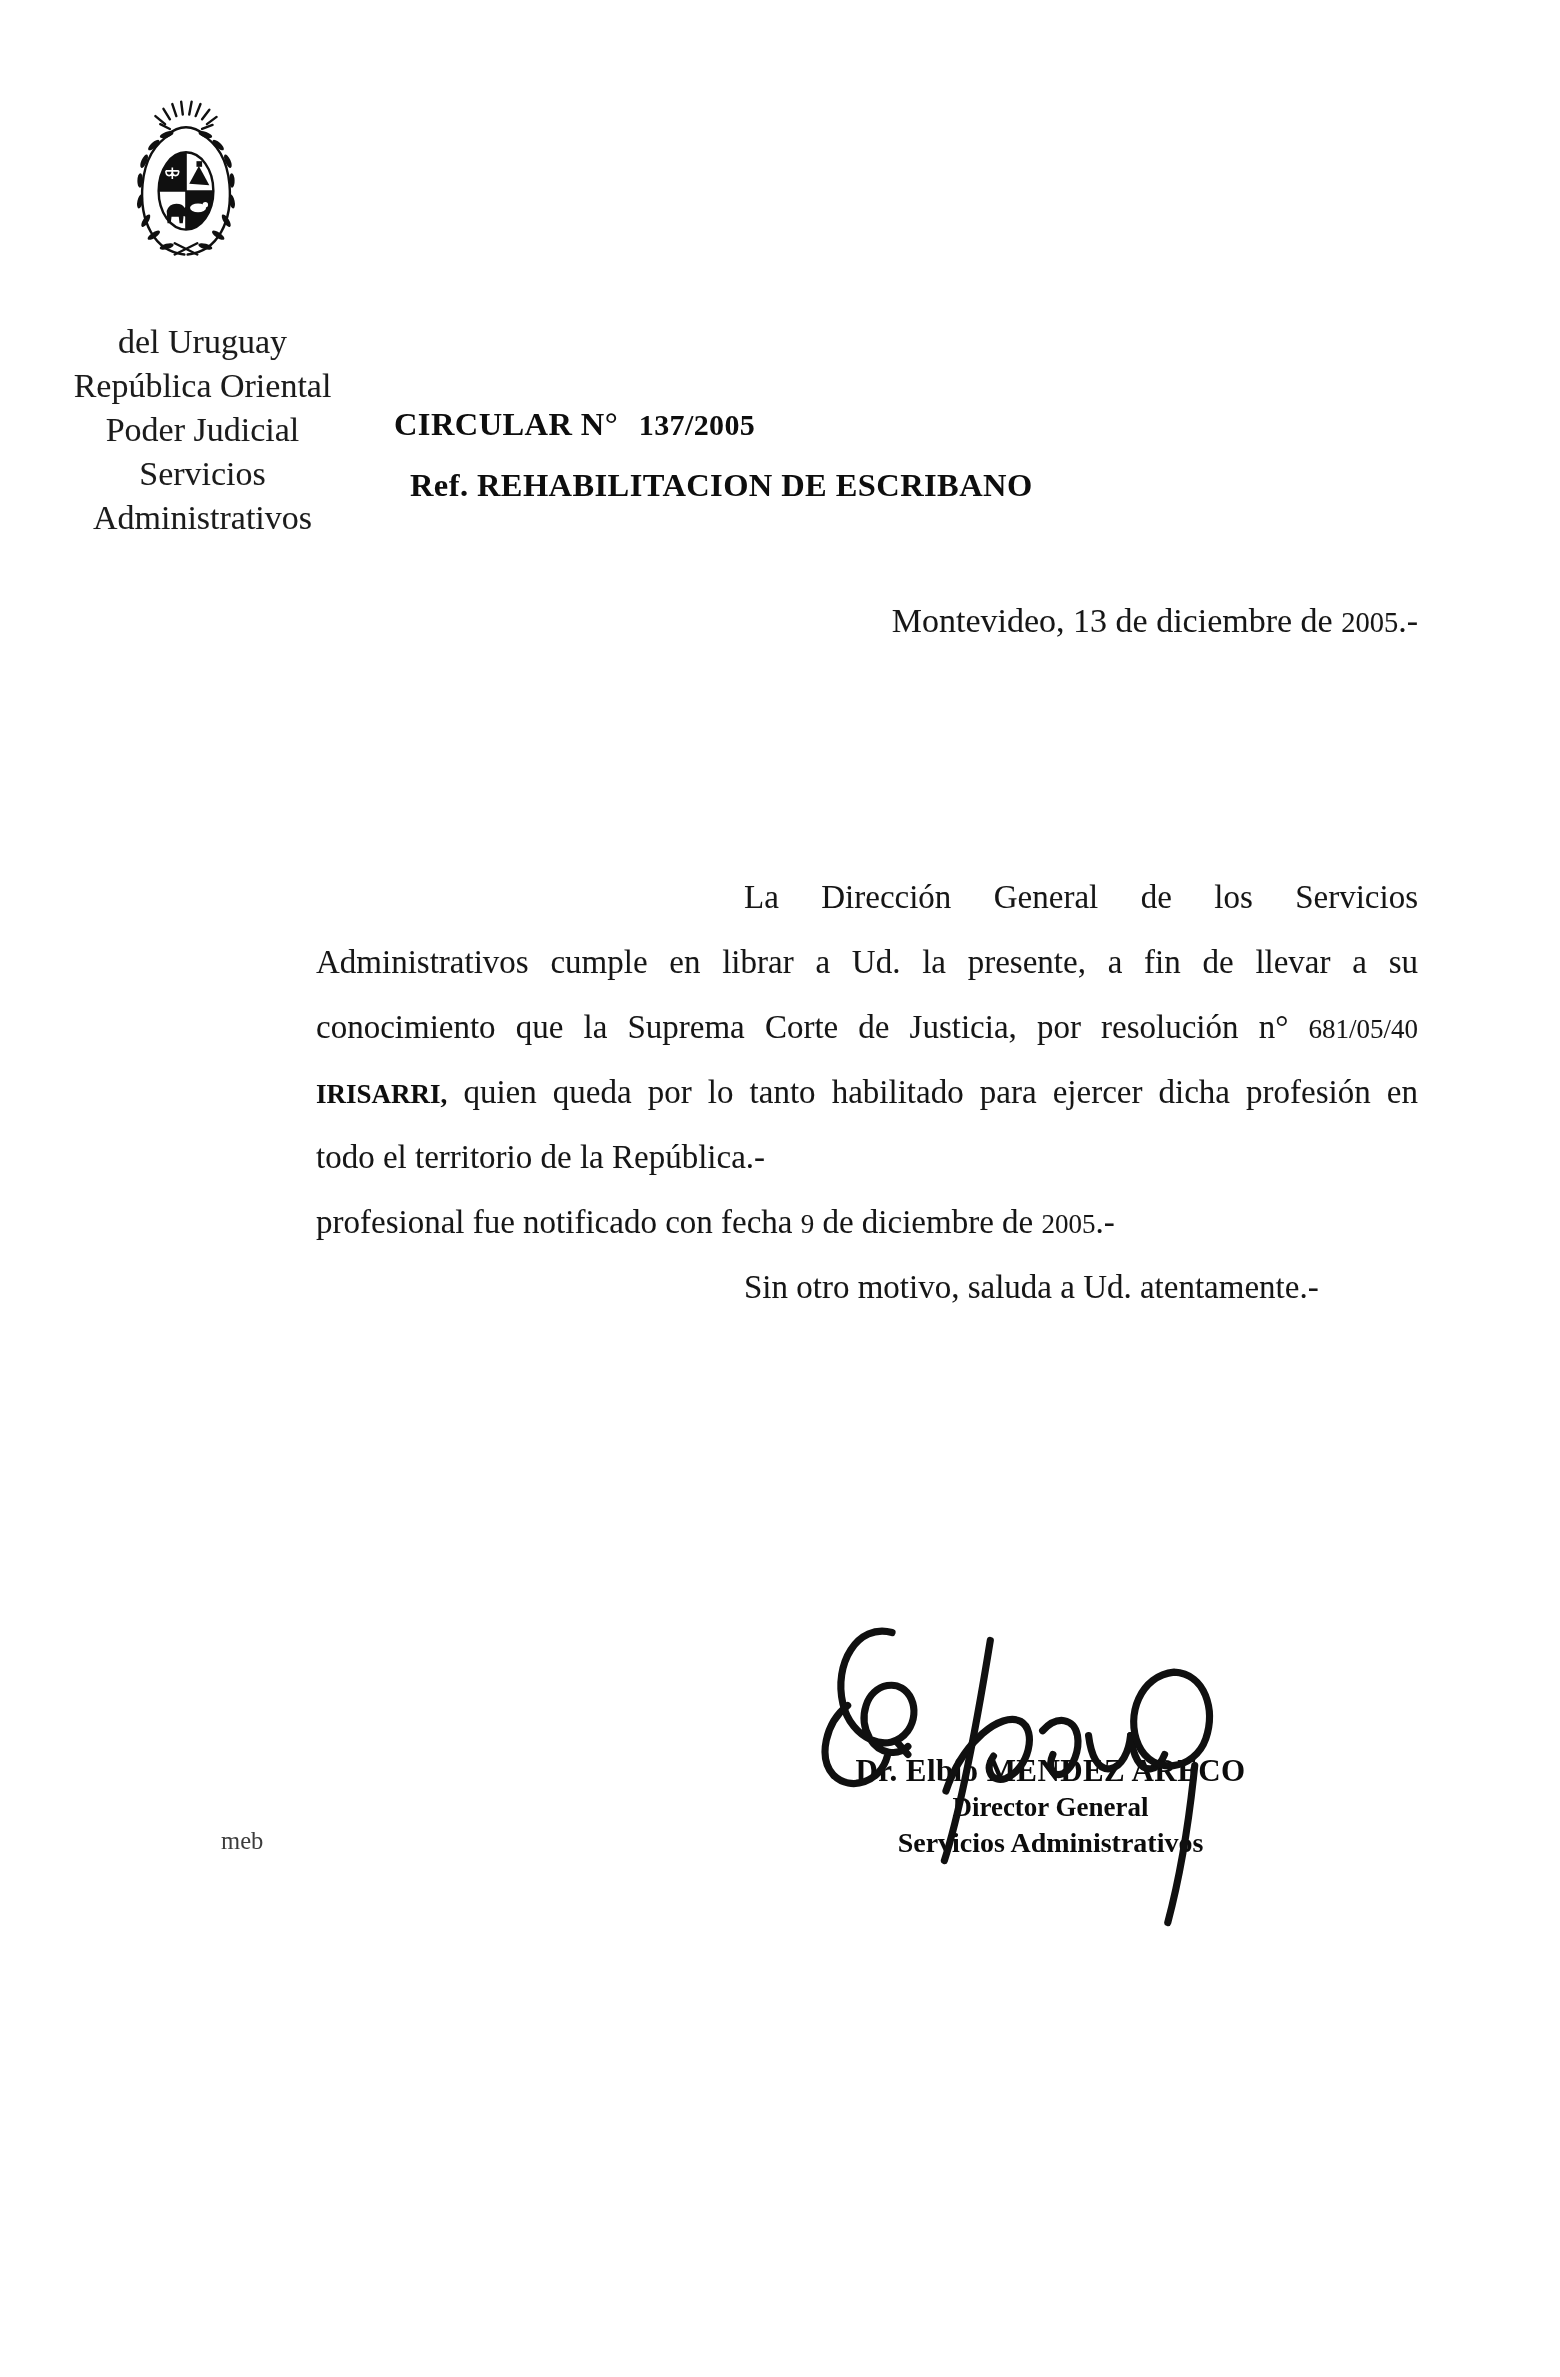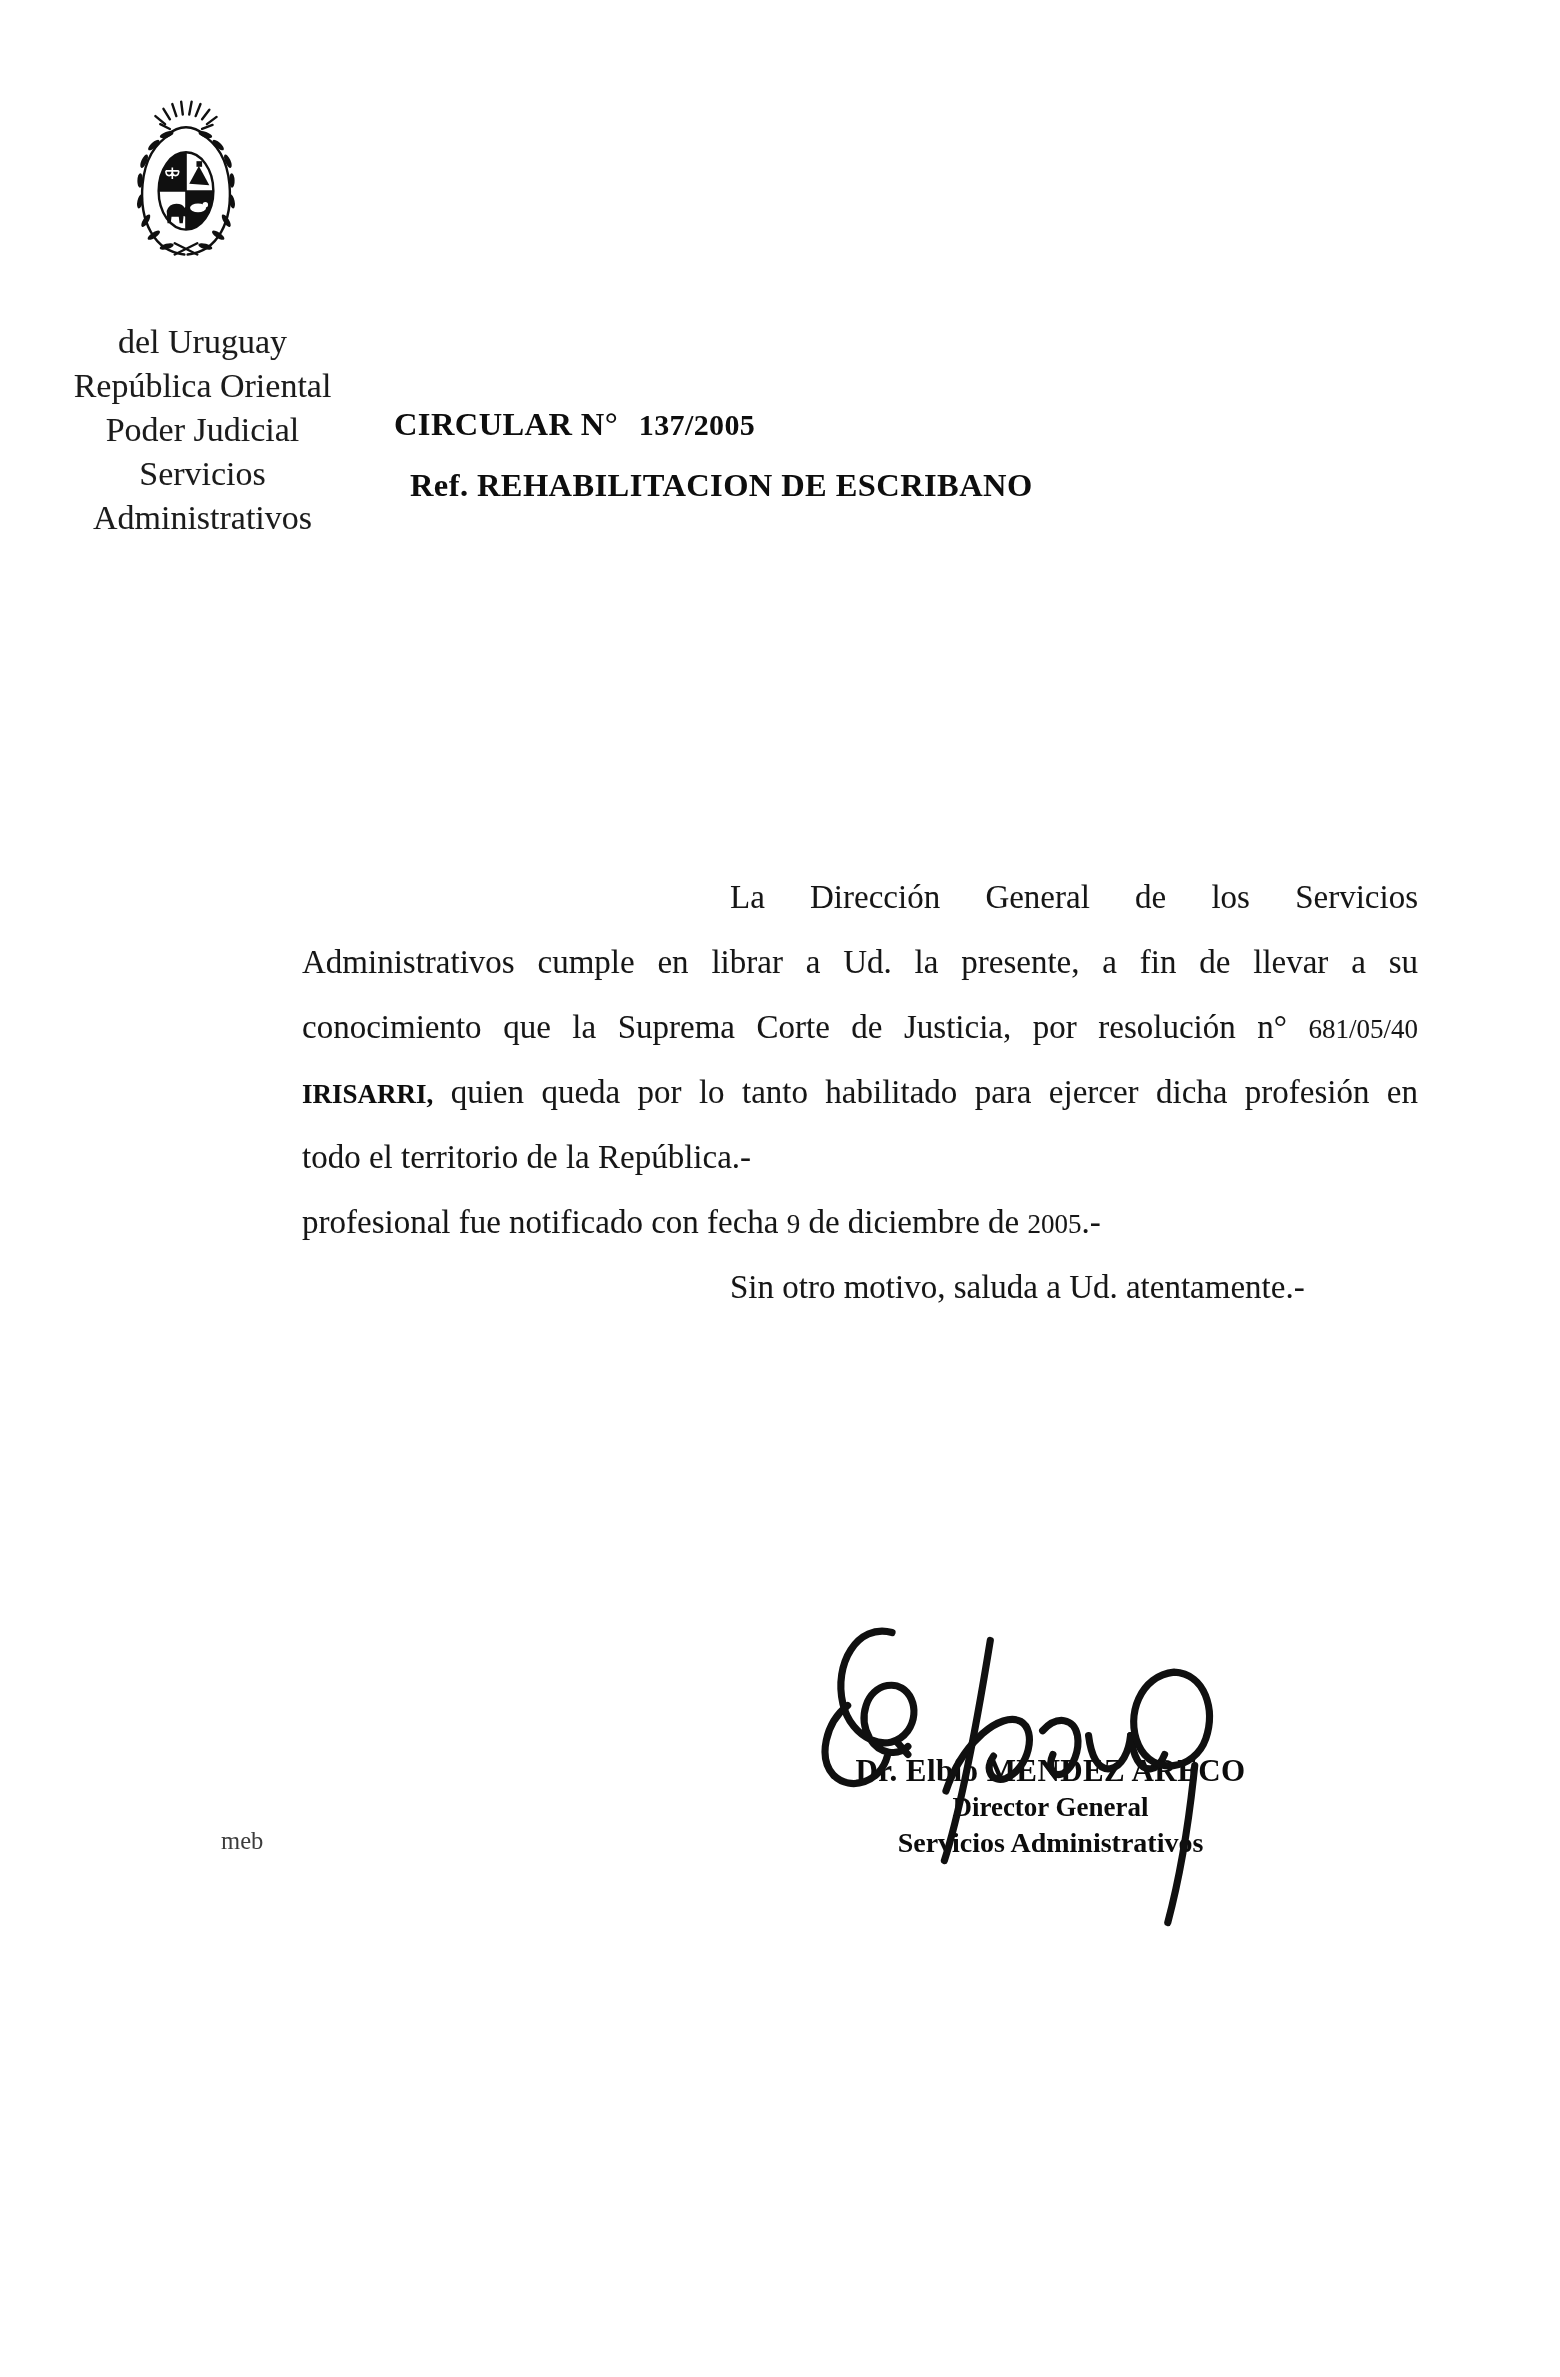--- a/index.html
+++ b/index.html
@@ -50,21 +50,21 @@
     text-decoration: underline; text-decoration-thickness: 3.2px; text-underline-offset: 6.3px;
     letter-spacing: 0.4px;
   }
 
   
   .body-text {
     position: absolute; left: 302px; top: 865px; width: 1116px;
     font-size: 33px; color: #161616;
     text-shadow: 0 0 0.8px rgba(0,0,0,0.15);
   }
-  .body-text .line { height: 65px; line-height: 65px; text-align: left; }
+  .body-text .line { height: 65px; line-height: 65px; text-align: left; margin-left: 14px; }
   .body-text .line.justify { text-align: justify; text-align-last: justify; }
   .body-text .line.indent { padding-left: 428px; }
   .body-text .bold { font-weight: bold; color: #0e0e0e; }
   .body-text .small { font-size: 27px; }
 
   
   .signature-svg {
     position: absolute; left: 816px; top: 1623px; width: 412px; height: 309px;
     pointer-events: none; z-index: 3;
   }
@@ -154,20 +154,23 @@
     <div>Poder Judicial</div>
     <div>Servicios</div>
     <div>Administrativos</div>
   </div>
 
   <div class="circular-line">
     <span>CIRCULAR N°</span><span class="circular-number">137/2005</span>
   </div>
   <div class="ref-line">Ref. REHABILITACION DE ESCRIBANO</div>
 
+  <div class="dateline">
+    <span>Montevideo, 13 de diciembre de </span><span class="num-small">2005</span><span>.-</span>
+  </div>
 
 
   <div class="body-text">
       <div class="line justify indent"><span>La Dirección General de los Servicios</span></div>
       <div class="line justify"><span>Administrativos cumple en librar a Ud. la presente, a fin de llevar a su</span></div>
       <div class="line justify"><span>conocimiento que la Suprema Corte de Justicia, por resolución n° </span><span class="small">681/05/40</span></div>
       <div class="line justify"><span class="bold small">IRISARRI,</span><span> quien queda por lo tanto habilitado para ejercer dicha profesión en</span></div>
       <div class="line"><span>todo el territorio de la República.-</span></div>
       <div class="line"><span>profesional fue notificado con fecha </span><span class="small">9</span><span> de diciembre de </span><span class="small">2005</span><span>.-</span></div>
       <div class="line indent"><span>Sin otro motivo, saluda a Ud. atentamente.-</span></div>

